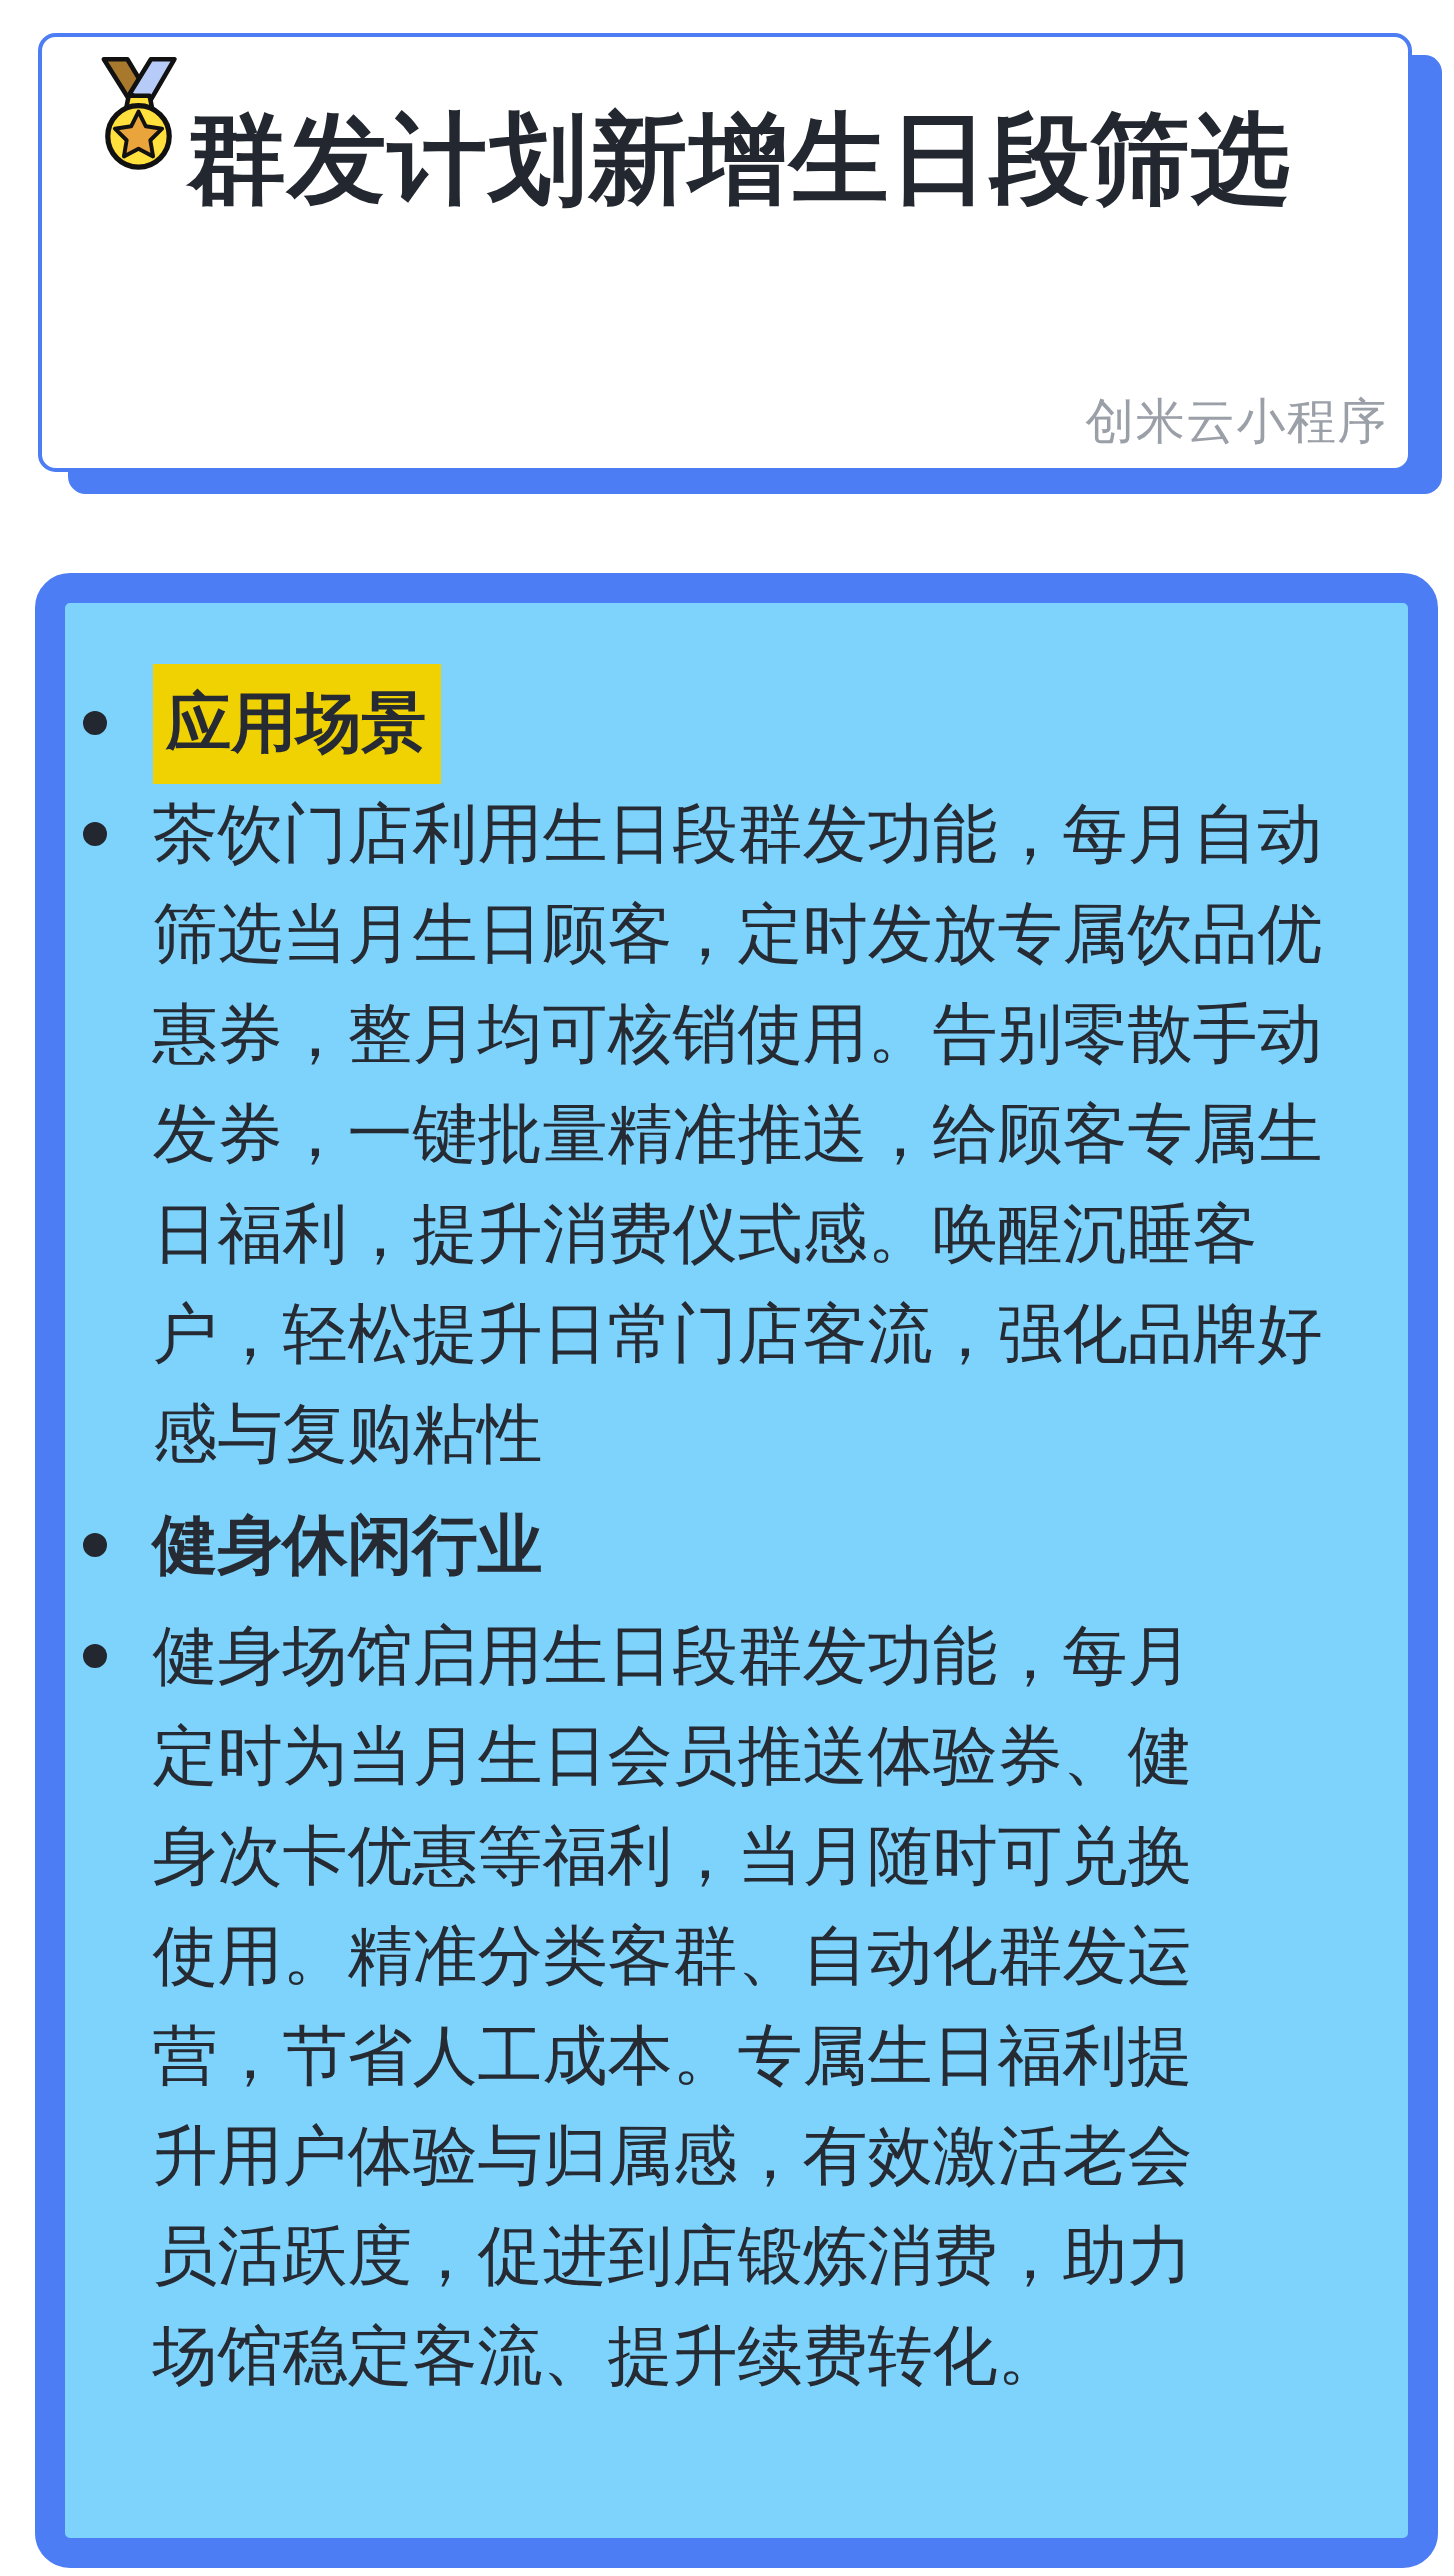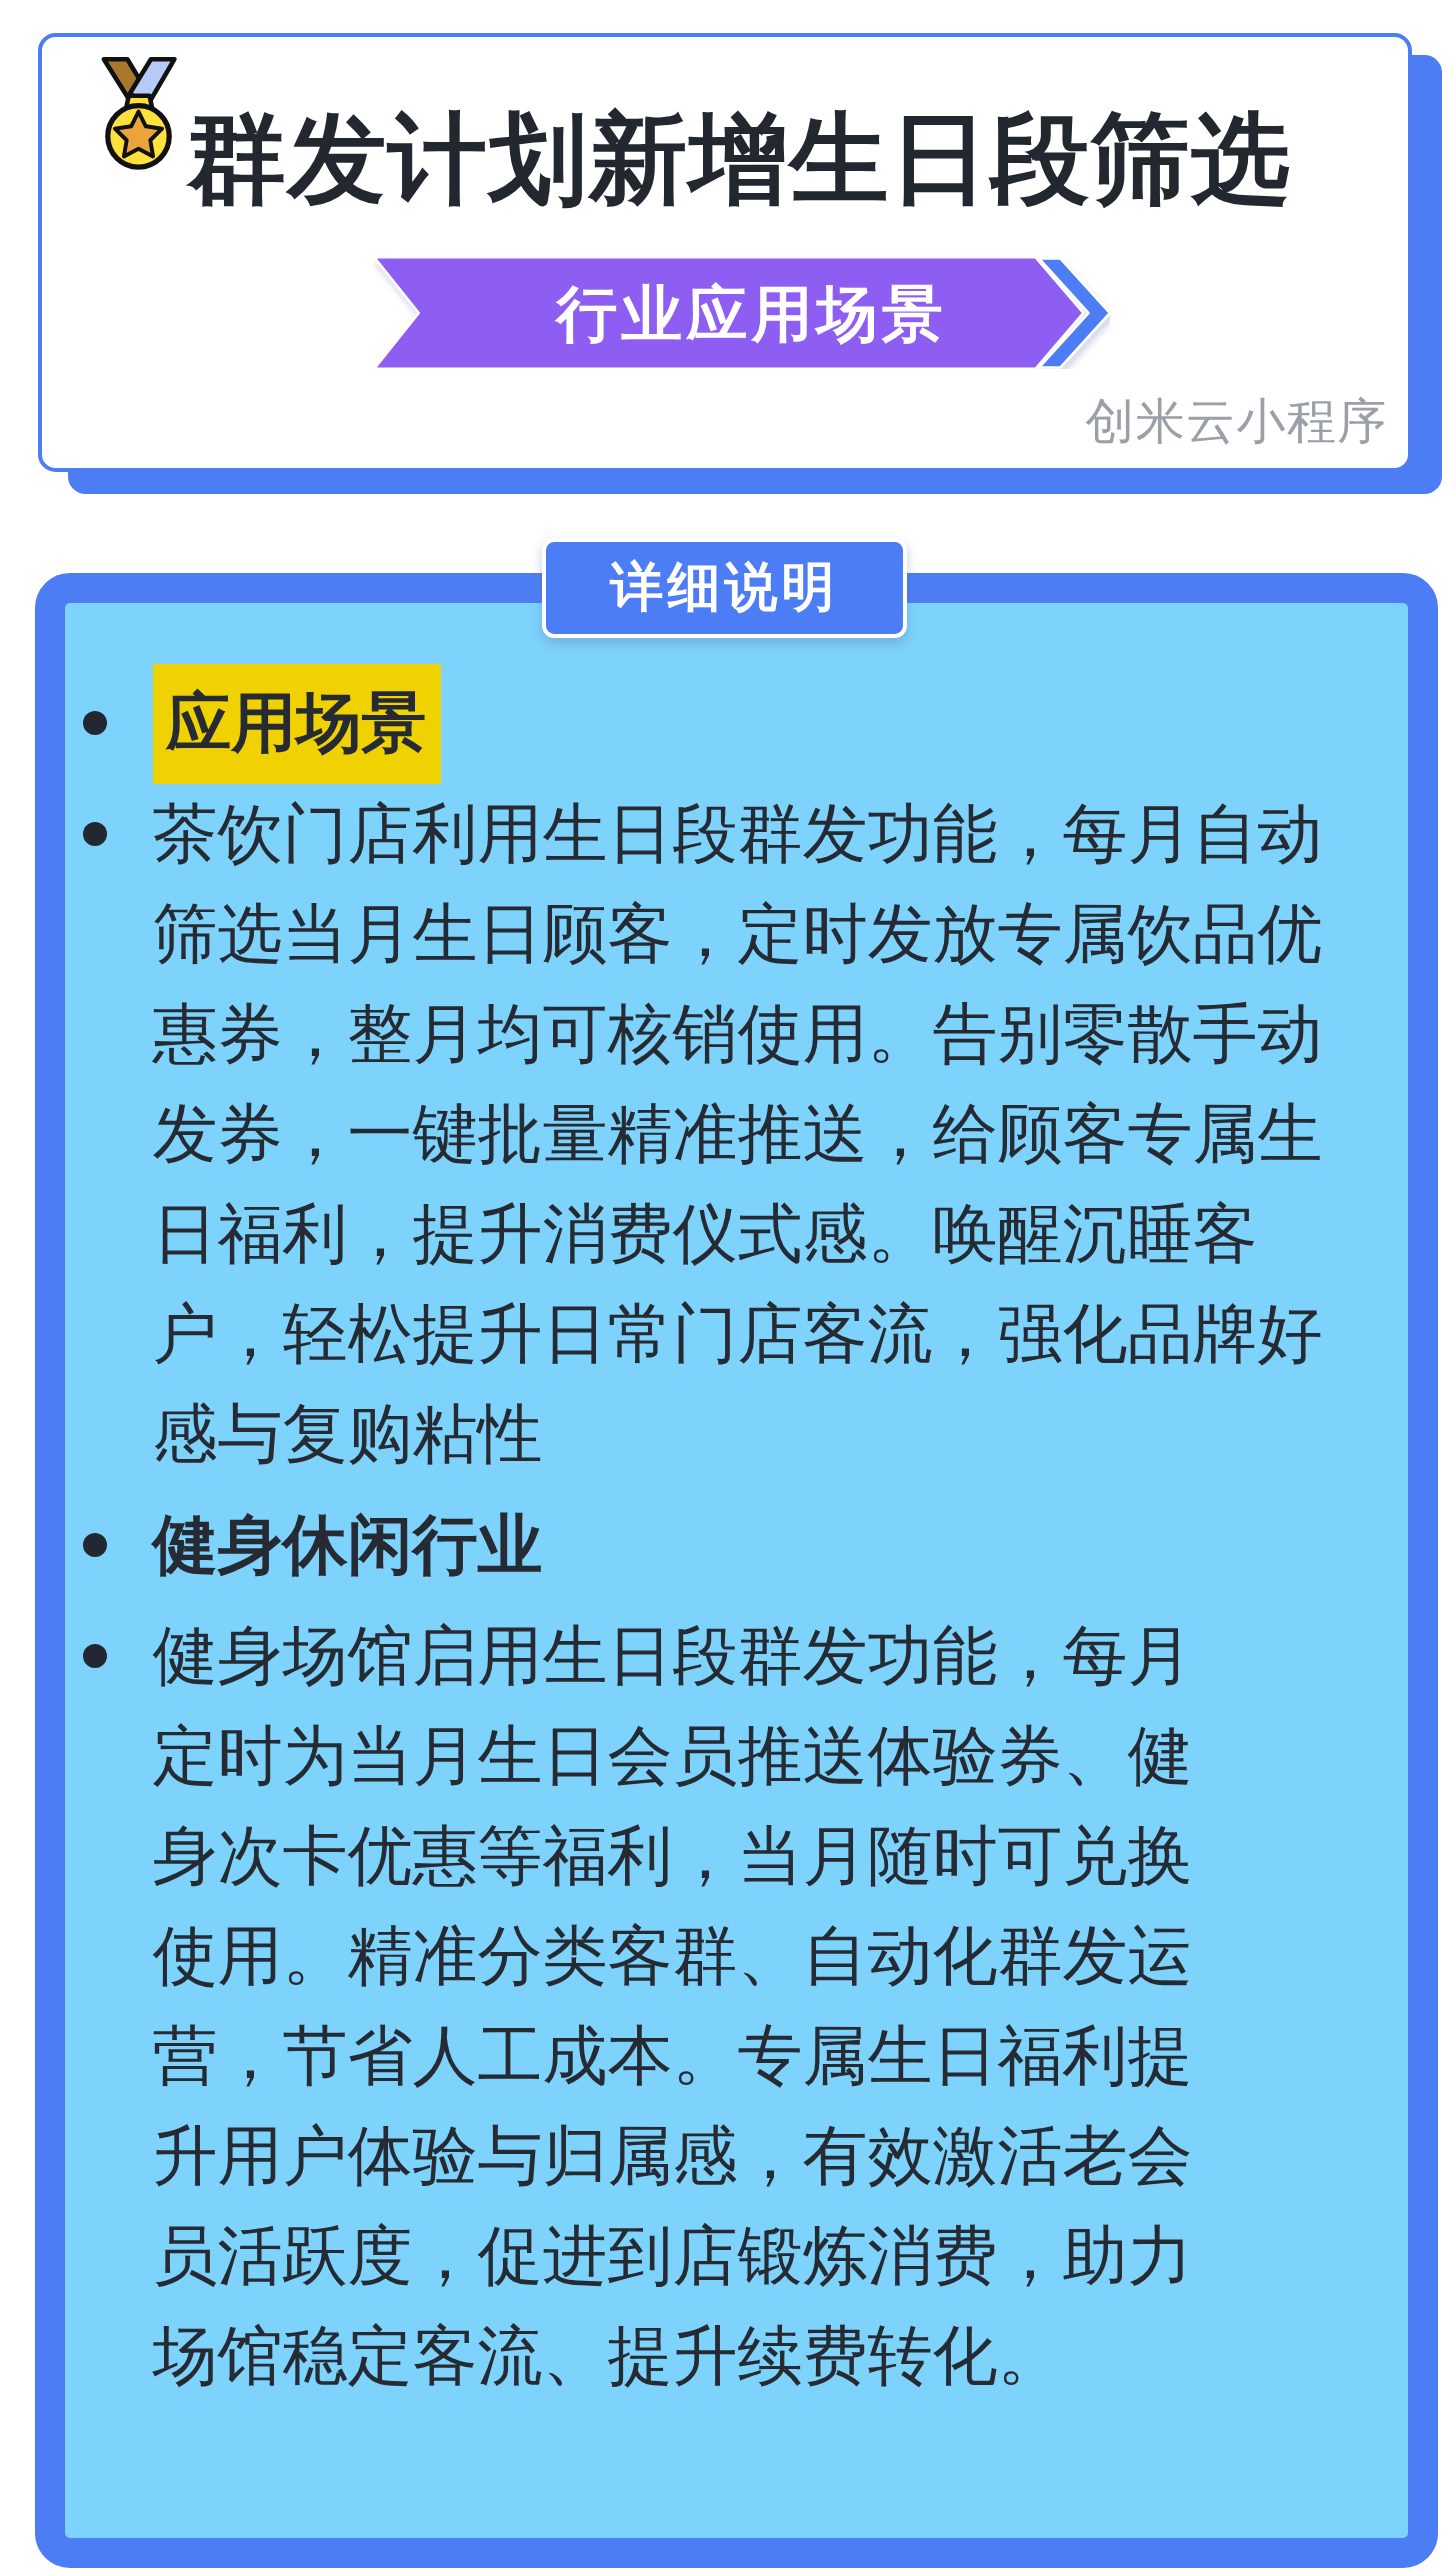--- a/index.html
+++ b/index.html
@@ -144,38 +144,24 @@
 
       <polygon points="50,62 82,62 86,82 46,82" fill="#FFE03C" stroke="#111111" stroke-width="7" stroke-linejoin="round"></polygon>
 
       <circle cx="65" cy="124" r="47" fill="#FFE03C" stroke="#111111" stroke-width="8"></circle>
 
       <path d="M65,86 L76.2,108.6 L101.1,112.3 L83.1,129.9 L87.3,154.7 L65,143 L42.7,154.7 L46.9,129.9 L28.9,112.3 L53.8,108.6 Z" fill="#E9A53C" stroke="#111111" stroke-width="6" stroke-linejoin="round"></path>
     </svg>
 
     <div class="title">群发计划新增生日段筛选</div>
 
-    <div class="banner">
-      <svg width="736" height="112" viewBox="0 0 1087 165" xmlns="http://www.w3.org/2000/svg">
-        <g style="filter:drop-shadow(3px 8px 5px rgba(130,140,190,0.35));">
-
-          <polygon points="1014,2 1087,82.5 1014,163 982,163 1055,82.5 982,2" fill="#4D7DF5" stroke="#ffffff" stroke-width="4" stroke-linejoin="round"></polygon>
-
-          <polygon points="0,0 977,0 1048,82.5 977,165 0,165 66,82.5" fill="#8E5EF2" stroke="#ffffff" stroke-width="4" stroke-linejoin="round"></polygon>
-        </g>
-      </svg>
-      <div class="banner-label">行业应用场景</div>
-    </div>
 
     <div class="watermark">创米云小程序</div>
   </div>
 
-  <div class="badge">
-    <span class="badge-label">详细说明</span>
-  </div>
 
   <div class="card2">
     <div class="card2-inner">
       <ul class="bullets">
         <li class="style-highlight"><span class="hl">应用场景</span></li>
         <li class="style-normal"><span class="para">茶饮门店利用生日段群发功能，每月自动
 筛选当月生日顾客，定时发放专属饮品优
 惠券，整月均可核销使用。告别零散手动
 发券，一键批量精准推送，给顾客专属生
 日福利，提升消费仪式感。唤醒沉睡客

